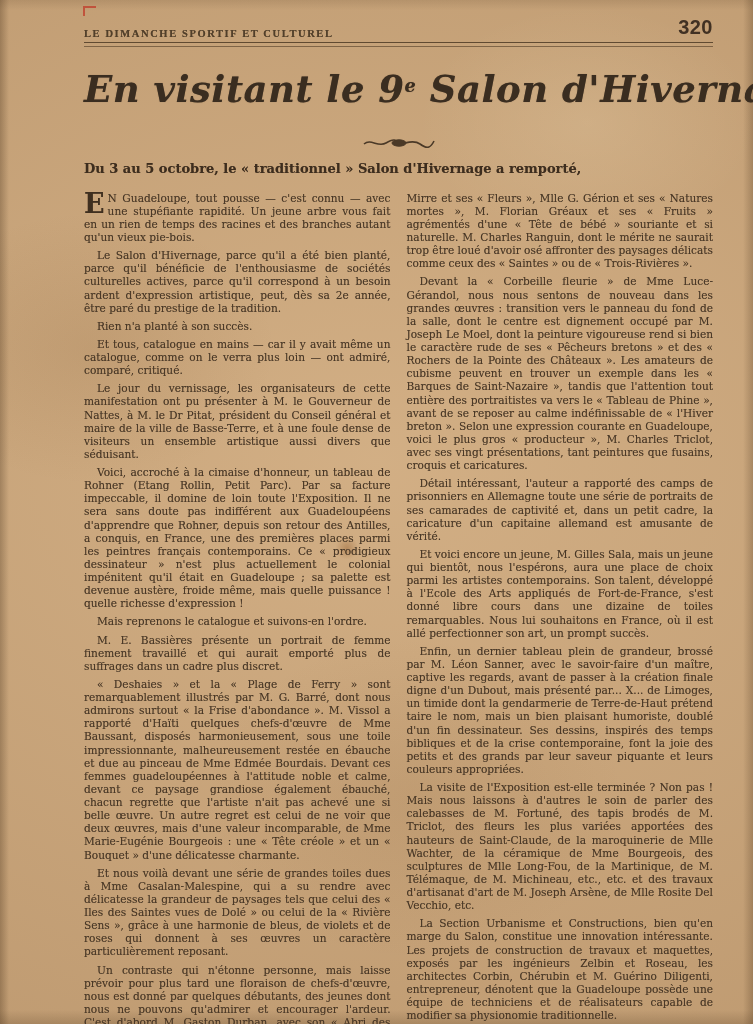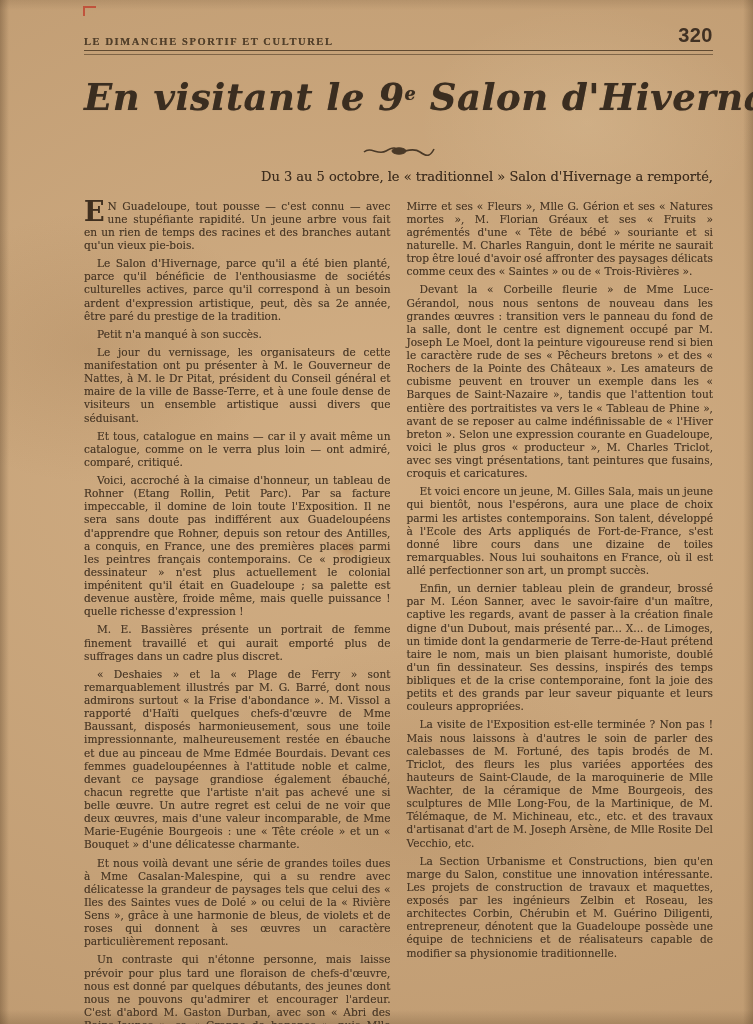--- a/index.html
+++ b/index.html
@@ -14,38 +14,38 @@
       radial-gradient(ellipse 300px 220px at 12% 34%, rgba(115,75,35,.12), transparent 62%),
       radial-gradient(ellipse 340px 260px at 55% 78%, rgba(115,75,35,.10), transparent 62%),
       radial-gradient(ellipse 900px 700px at 50% 45%, rgba(255,235,200,.10), rgba(90,60,30,.12) 95%),
       linear-gradient(90deg, rgba(75,52,28,.35), rgba(75,52,28,0) 9px),
       linear-gradient(270deg, rgba(75,52,28,.30), rgba(75,52,28,0) 10px),
       linear-gradient(0deg, rgba(75,52,28,.22), rgba(75,52,28,0) 14px),
       linear-gradient(180deg, rgba(75,52,28,.14), rgba(75,52,28,0) 10px);
     color:#473726;
   }
   .content{position:absolute;left:84px;right:40px;top:0;}
-  .masthead{display:flex;justify-content:space-between;align-items:flex-end;padding-top:24px;}
+  .masthead{display:flex;justify-content:space-between;align-items:flex-end;padding-top:16px;}
   .masthead-title{
     font-family:"Liberation Serif", serif;font-weight:bold;font-size:10.5px;
     letter-spacing:1.6px;color:#513f2a;text-shadow:0 0 .6px rgba(81,63,42,.7);
   }
   .page-number{font-family:"Liberation Sans", sans-serif;font-weight:bold;font-size:20px;color:#413123;letter-spacing:.5px;}
   .double-rule{margin-top:3px;height:3px;border-top:1.6px solid rgba(68,50,30,.78);border-bottom:1.3px solid rgba(68,50,30,.55);}
   .headline{
     margin-top:20px;text-align:center;font-style:italic;font-weight:bold;
     font-size:37px;color:#3a2d20;letter-spacing:.5px;text-shadow:0 0 .7px rgba(58,45,32,.55);
     white-space:nowrap;
   }
   .headline .sup{font-size:.48em;vertical-align:.55em;}
   .ornament{display:block;margin:4px auto 0;width:74px;height:14px;}
   .ornament path,.ornament ellipse{stroke:#4a3927;fill:none;}
   .ornament ellipse{fill:#4a3927;}
   .standfirst{
-    margin-top:10px;text-align:right;font-weight:normal;font-size:13px;line-height:1.45;
+    margin-top:10px;text-align:left;font-weight:bold;font-size:13px;line-height:1.45;
     color:#3d2d1e;text-shadow:0 0 .5px rgba(61,45,30,.5);
   }
   .columns{display:flex;gap:16px;margin-top:13px;}
   .col{flex:1 1 0;text-align:justify;font-size:10.6px;line-height:1.24;color:#483726;
        text-shadow:0 0 .45px rgba(72,55,38,.45);}
   .col p{margin:0 0 5px;text-indent:13px;}
   .col p.flush{text-indent:0;}
   .dropcap{float:left;font-size:27px;line-height:21px;padding:1px 3px 0 0;font-weight:bold;color:#3f2f1f;}
   .crop-mark{position:absolute;left:83px;top:6px;width:11px;height:8px;
     border-left:2.5px solid #c14733;border-top:2.5px solid #c14733;opacity:.85;}
@@ -73,33 +73,35 @@
 
   <div class="standfirst">
     <div>Du 3 au 5 octobre, le « traditionnel » Salon d'Hivernage a remporté,</div>
   </div>
 
   <div class="columns">
 
     <div class="col">
       <p class="flush"><span class="dropcap">E</span><span>N Guadeloupe, tout pousse — c'est connu — avec une stupéfiante rapidité. Un jeune arbre vous fait en un rien de temps des racines et des branches autant qu'un vieux pie-bois.</span></p>
       <p>Le Salon d'Hivernage, parce qu'il a été bien planté, parce qu'il bénéficie de l'enthousiasme de sociétés culturelles actives, parce qu'il correspond à un besoin ardent d'expression artistique, peut, dès sa 2e année, être paré du prestige de la tradition.</p>
-      <p>Petit n'a manqué à son succès.</p>
+      <p>Rien n'a planté à son succès.</p>
+      <p>Et tous, catalogue en mains — car il y avait même un catalogue, comme on le verra plus loin — ont admiré, comparé, critiqué.</p>
       <p>Le jour du vernissage, les organisateurs de cette manifestation ont pu présenter à M. le Gouverneur de Nattes, à M. le Dr Pitat, président du Conseil général et maire de la ville de Basse-Terre, et à une foule dense de visiteurs un ensemble artistique aussi divers que séduisant.</p>
-      <p>Et tous, catalogue en mains — car il y avait même un catalogue, comme on le verra plus loin — ont admiré, comparé, critiqué.</p>
       <p>Voici, accroché à la cimaise d'honneur, un tableau de Rohner (Etang Rollin, Petit Parc). Par sa facture impeccable, il domine de loin toute l'Exposition. Il ne sera sans doute pas indifférent aux Guadeloupéens d'apprendre que Rohner, depuis son retour des Antilles, a conquis, en France, une des premières places parmi les peintres français contemporains. Ce « prodigieux dessinateur » n'est plus actuellement le colonial impénitent qu'il était en Guadeloupe ; sa palette est devenue austère, froide même, mais quelle puissance ! quelle richesse d'expression !</p>
+      <p>Mais reprenons le catalogue et suivons-en l'ordre.</p>
       <p>M. E. Bassières présente un portrait de femme finement travaillé et qui aurait emporté plus de suffrages dans un cadre plus discret.</p>
       <p>« Deshaies » et la « Plage de Ferry » sont remarquablement illustrés par M. G. Barré, dont nous admirons surtout « la Frise d'abondance ». M. Vissol a rapporté d'Haïti quelques chefs-d'œuvre de Mme Baussant, disposés harmonieusement, sous une toile impressionnante, malheureusement restée en ébauche et due au pinceau de Mme Edmée Bourdais. Devant ces femmes guadeloupéennes à l'attitude noble et calme, devant ce paysage grandiose également ébauché, chacun regrette que l'artiste n'ait pas achevé une si belle œuvre. Un autre regret est celui de ne voir que deux œuvres, mais d'une valeur incomparable, de Mme Marie-Eugénie Bourgeois : une « Tête créole » et un « Bouquet » d'une délicatesse charmante.</p>
       <p>Et nous voilà devant une série de grandes toiles dues à Mme Casalan-Malespine, qui a su rendre avec délicatesse la grandeur de paysages tels que celui des « Iles des Saintes vues de Dolé » ou celui de la « Rivière Sens », grâce à une harmonie de bleus, de violets et de roses qui donnent à ses œuvres un caractère particulièrement reposant.</p>
       <p>Un contraste qui n'étonne personne, mais laisse prévoir pour plus tard une floraison de chefs-d'œuvre, nous est donné par quelques débutants, des jeunes dont nous ne pouvons qu'admirer et encourager l'ardeur. C'est d'abord M. Gaston Durban, avec son « Abri des Bains-Jaunes », sa « Grappe de bananes », puis Mlle Gisèle</p>
     </div>
 
     <div class="col">
       <p class="flush">Mirre et ses « Fleurs », Mlle G. Gérion et ses « Natures mortes », M. Florian Gréaux et ses « Fruits » agrémentés d'une « Tête de bébé » souriante et si naturelle. M. Charles Ranguin, dont le mérite ne saurait trop être loué d'avoir osé affronter des paysages délicats comme ceux des « Saintes » ou de « Trois-Rivières ».</p>
       <p>Devant la « Corbeille fleurie » de Mme Luce-Gérandol, nous nous sentons de nouveau dans les grandes œuvres : transition vers le panneau du fond de la salle, dont le centre est dignement occupé par M. Joseph Le Moel, dont la peinture vigoureuse rend si bien le caractère rude de ses « Pêcheurs bretons » et des « Rochers de la Pointe des Châteaux ». Les amateurs de cubisme peuvent en trouver un exemple dans les « Barques de Saint-Nazaire », tandis que l'attention tout entière des portraitistes va vers le « Tableau de Phine », avant de se reposer au calme indéfinissable de « l'Hiver breton ». Selon une expression courante en Guadeloupe, voici le plus gros « producteur », M. Charles Triclot, avec ses vingt présentations, tant peintures que fusains, croquis et caricatures.</p>
+      <p>Détail intéressant, l'auteur a rapporté des camps de prisonniers en Allemagne toute une série de portraits de ses camarades de captivité et, dans un petit cadre, la caricature d'un capitaine allemand est amusante de vérité.</p>
       <p>Et voici encore un jeune, M. Gilles Sala, mais un jeune qui bientôt, nous l'espérons, aura une place de choix parmi les artistes contemporains. Son talent, développé à l'Ecole des Arts appliqués de Fort-de-France, s'est donné libre cours dans une dizaine de toiles remarquables. Nous lui souhaitons en France, où il est allé perfectionner son art, un prompt succès.</p>
       <p>Enfin, un dernier tableau plein de grandeur, brossé par M. Léon Sanner, avec le savoir-faire d'un maître, captive les regards, avant de passer à la création finale digne d'un Dubout, mais présenté par... X... de Limoges, un timide dont la gendarmerie de Terre-de-Haut prétend taire le nom, mais un bien plaisant humoriste, doublé d'un fin dessinateur. Ses dessins, inspirés des temps bibliques et de la crise contemporaine, font la joie des petits et des grands par leur saveur piquante et leurs couleurs appropriées.</p>
       <p>La visite de l'Exposition est-elle terminée ? Non pas ! Mais nous laissons à d'autres le soin de parler des calebasses de M. Fortuné, des tapis brodés de M. Triclot, des fleurs les plus variées apportées des hauteurs de Saint-Claude, de la maroquinerie de Mlle Wachter, de la céramique de Mme Bourgeois, des sculptures de Mlle Long-Fou, de la Martinique, de M. Télémaque, de M. Michineau, etc., etc. et des travaux d'artisanat d'art de M. Joseph Arsène, de Mlle Rosite Del Vecchio, etc.</p>
       <p>La Section Urbanisme et Constructions, bien qu'en marge du Salon, constitue une innovation intéressante. Les projets de construction de travaux et maquettes, exposés par les ingénieurs Zelbin et Roseau, les architectes Corbin, Chérubin et M. Guérino Diligenti, entrepreneur, dénotent que la Guadeloupe possède une équipe de techniciens et de réalisateurs capable de modifier sa physionomie traditionnelle.</p>
 
     </div>
 
   </div>
 </div>
 

